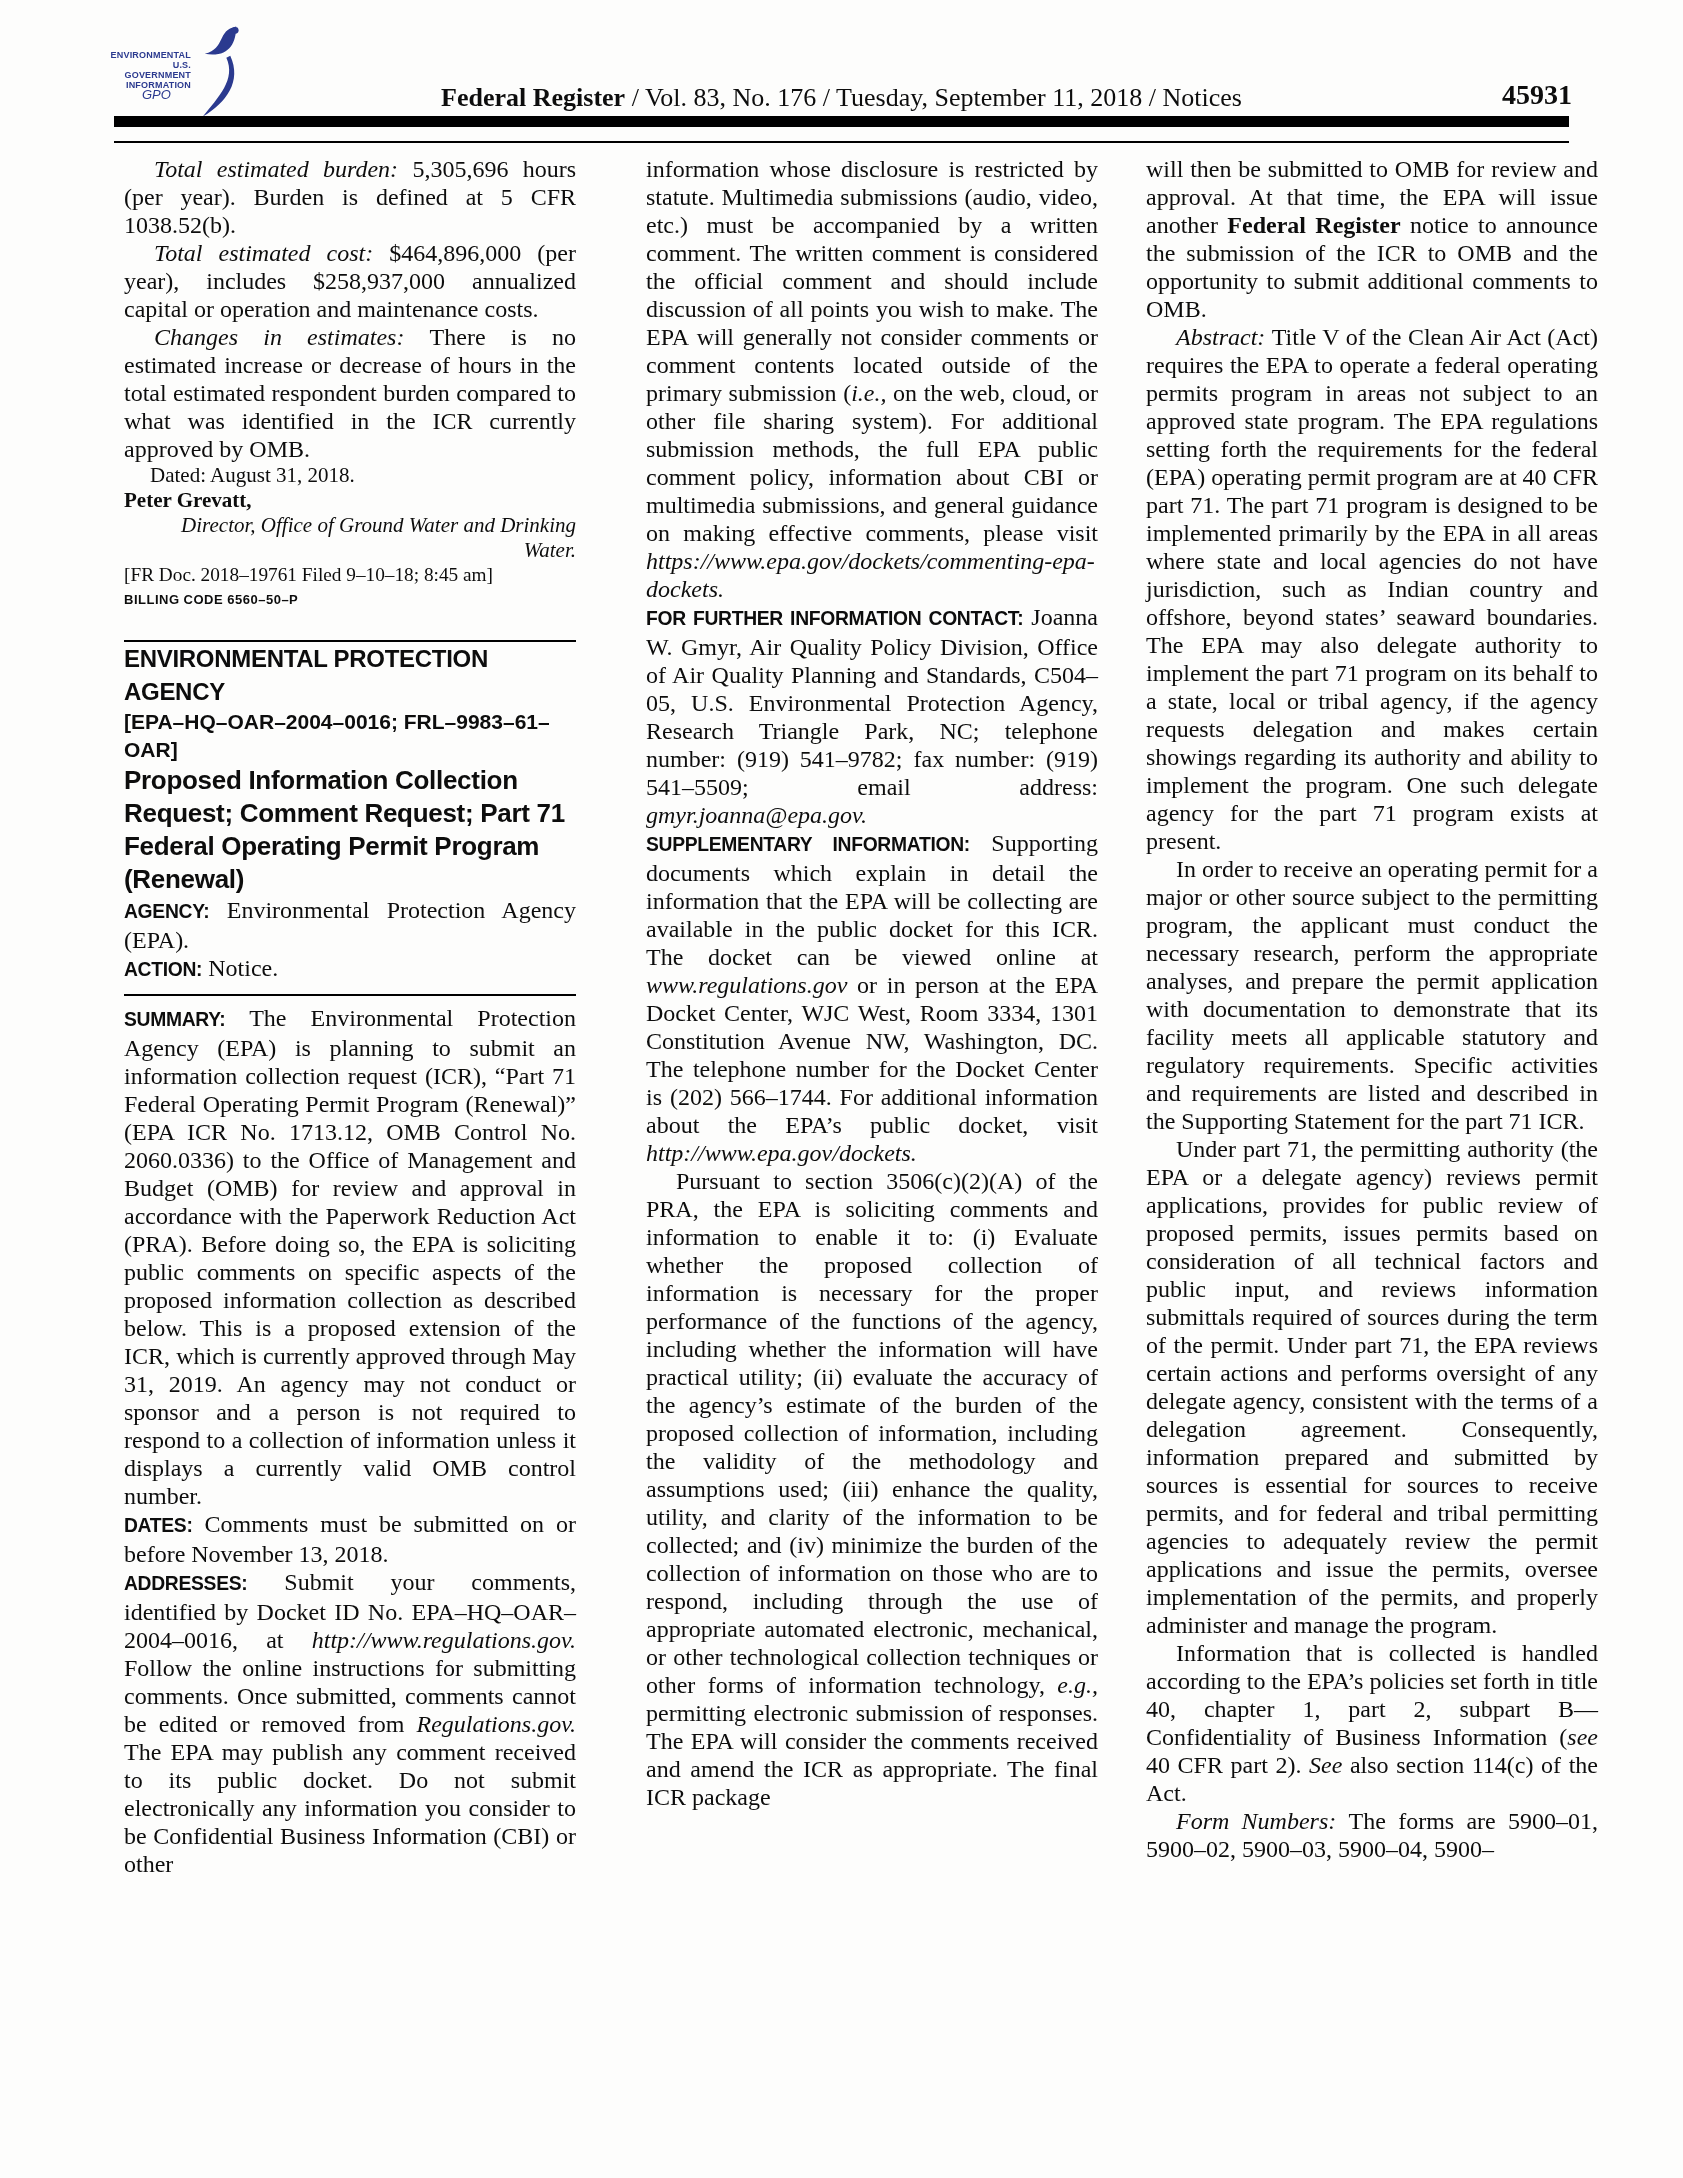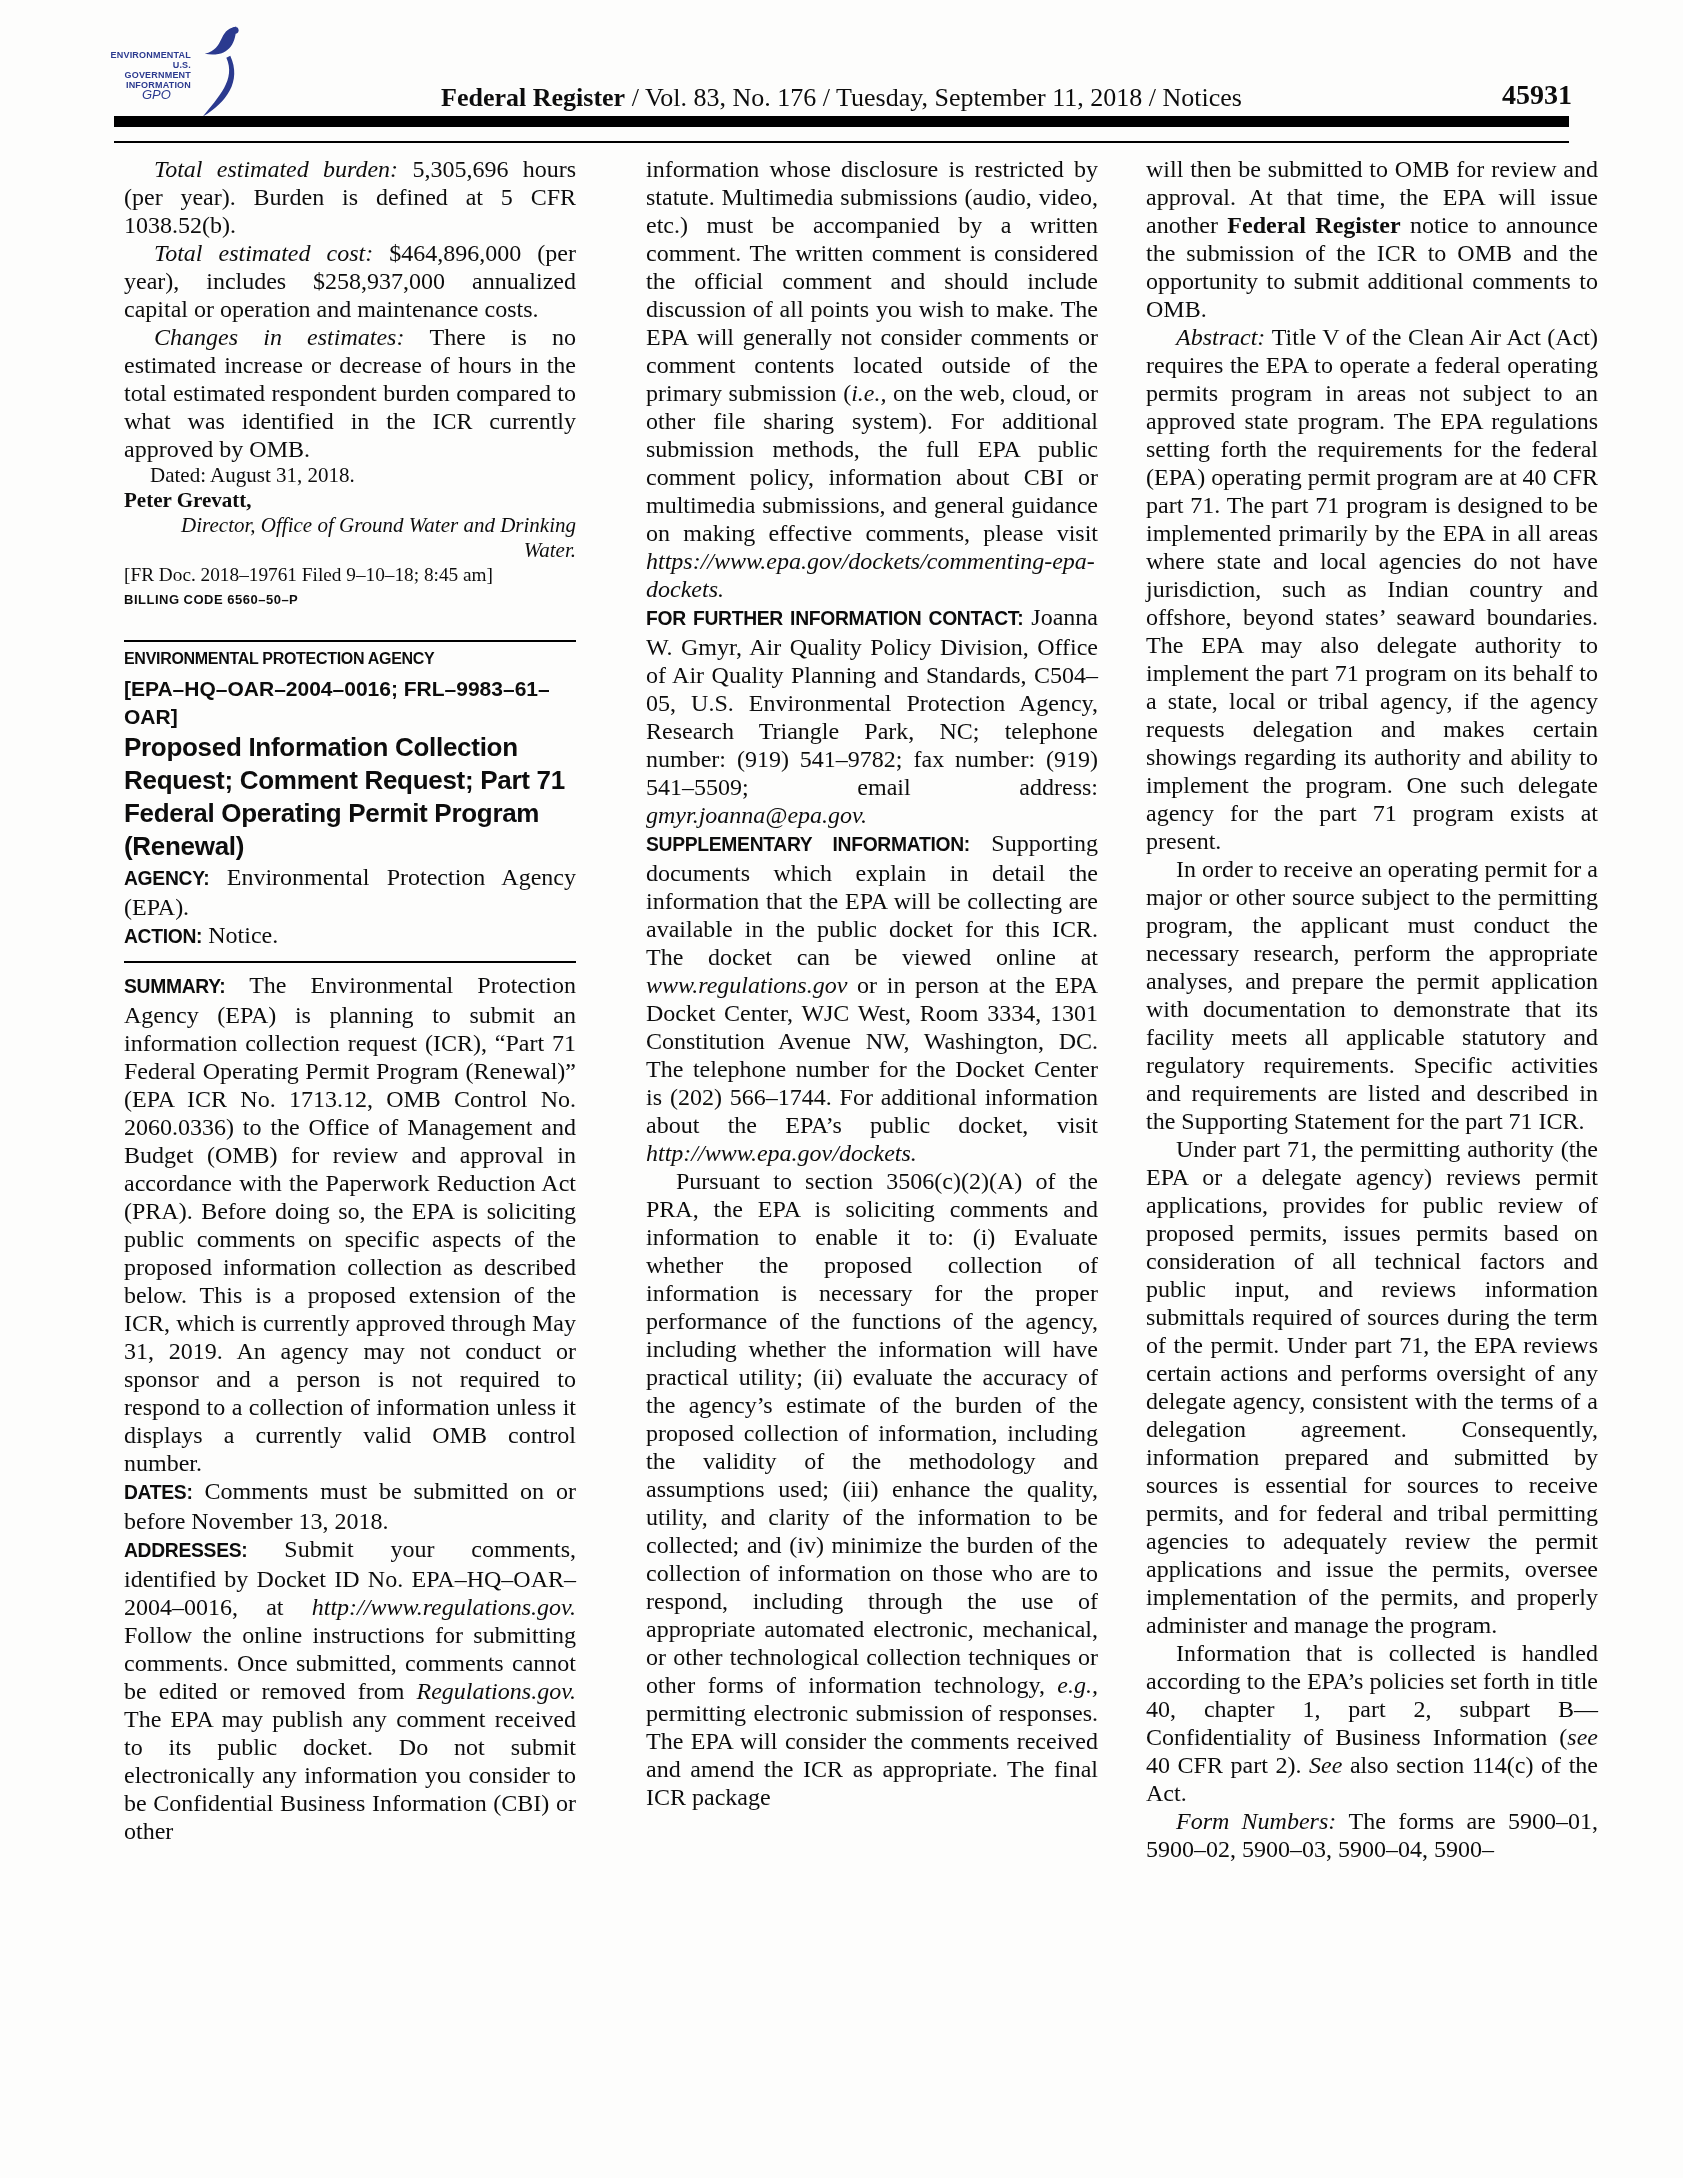--- a/index.html
+++ b/index.html
@@ -64,21 +64,21 @@
   .frdoc{margin-top:8px;font-size:19.3px;line-height:23px;text-align:left;}
   .billing{
     margin-top:12px;font-family:Liberation Sans, sans-serif;
     font-weight:bold;font-size:13px;letter-spacing:0.5px;text-align:left;
   }
   .doc-rule{border:none;border-top:2px solid #000;margin:26px 0 0 0;}
   .thin-rule{border:none;border-top:2px solid #000;margin:10px 0 8px 0;}
   
   .agency-heading{
     margin-top:32px;font-family:"Liberation Sans",sans-serif;
-    font-weight:bold;font-size:16px;line-height:33px;
+    font-weight:bold;font-size:24px;line-height:33px;
     letter-spacing:-0.3px;text-align:left;
   }
   .docket{
     margin-top:18px;font-family:"Liberation Sans",sans-serif;
     font-weight:bold;font-size:21px;line-height:28px;text-align:left;
   }
   .doc-title{
     margin-top:22px;font-family:"Liberation Sans",sans-serif;
     font-weight:bold;font-size:26px;line-height:33px;
     letter-spacing:-0.3px;text-align:left;

